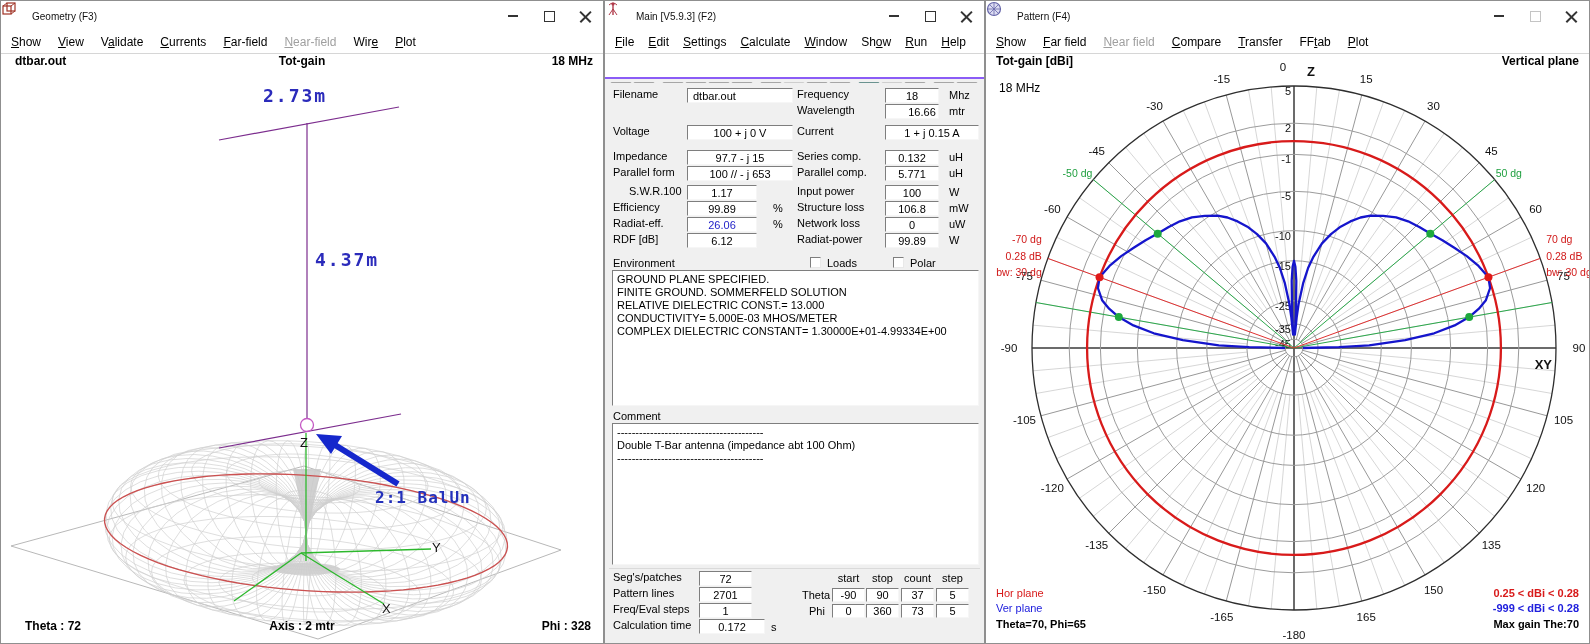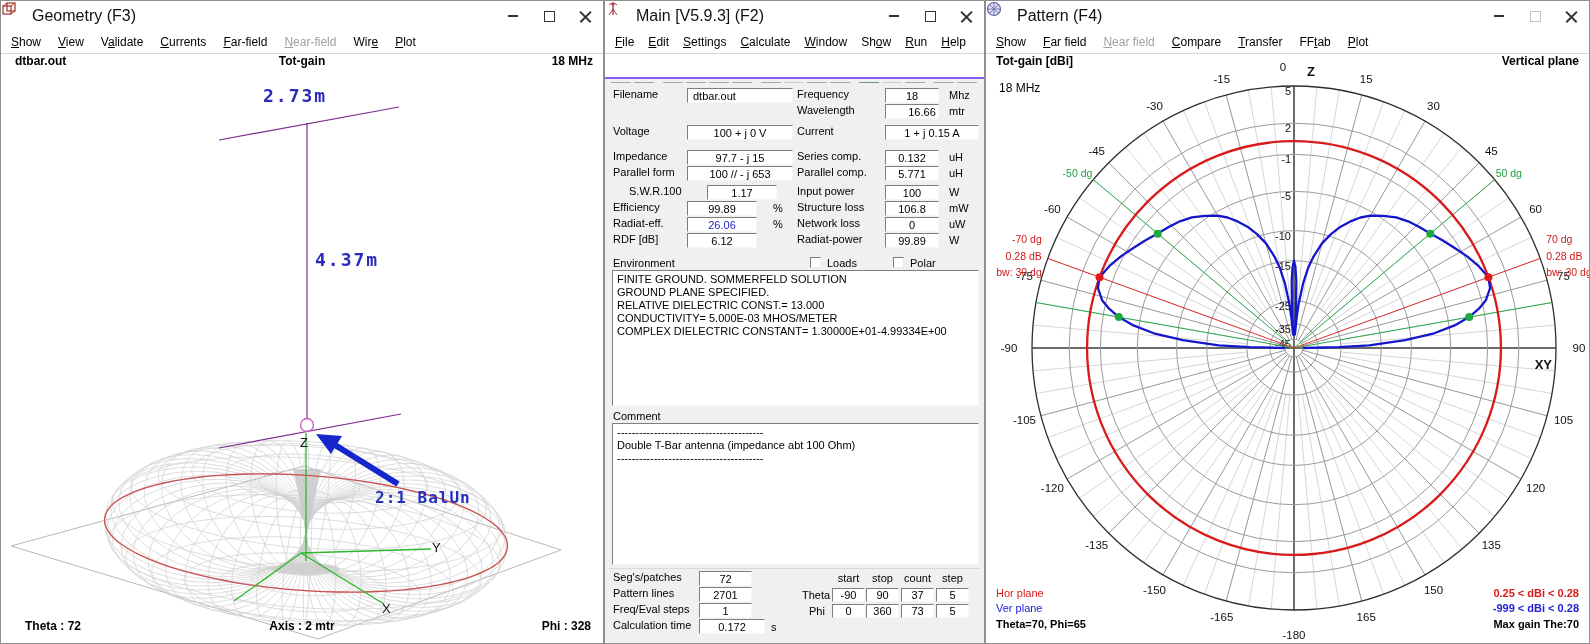--- a/index.html
+++ b/index.html
@@ -5,21 +5,21 @@
   html,body{margin:0;padding:0;background:#d8d8d8;}
   .screen{position:relative;width:1590px;height:644px;background:#fff;overflow:hidden;
           font-family:"Liberation Sans",sans-serif;font-size:11px;color:#000;}
   .window{position:absolute;top:0;height:644px;background:#fff;border:1px solid #8f8f8f;box-sizing:border-box;}
   .win-geo{left:0;width:604px;}
   .win-main{left:604px;width:381px;}
   .win-pat{left:985px;width:605px;}
 
   .titlebar{position:absolute;top:0;left:0;right:0;height:30px;background:#fff;display:flex;align-items:center;}
   .ticon{width:16px;height:16px;margin-left:8px;flex:0 0 auto;}
-  .ttext{margin-left:7px;font-size:16px;color:#111;}
+  .ttext{margin-left:7px;font-size:10px;color:#111;}
   .wctrl{position:absolute;right:0;top:0;height:30px;display:flex;}
   .wbtn{width:36px;height:30px;display:flex;align-items:center;justify-content:center;cursor:default;}
   .ico-min{width:10px;height:2px;background:#333;}
   .ico-max{width:9px;height:9px;border:1.5px solid #333;}
   .ico-max.dis{border-color:#c4c4c4;}
   .ico-close{position:relative;width:13px;height:13px;}
   .ico-close i{position:absolute;left:-1px;top:6px;width:15px;height:1.6px;background:#333;transform:rotate(45deg);}
   .ico-close i.b{transform:rotate(-45deg);}
 
   .menubar{position:absolute;top:30px;left:0;right:0;height:22px;display:flex;align-items:center;
@@ -356,21 +356,21 @@
     <div id="main-fields">
         <div class="flabel" style="left: 8px; top: 87px;">Filename</div>
         <div class="fbox leftal" style="left: 82px; top: 87px; width: 106px;">dtbar.out</div>
         <div class="flabel" style="left: 8px; top: 124px;">Voltage</div>
         <div class="fbox" style="left: 82px; top: 124px; width: 106px;">100 + j 0 V</div>
         <div class="flabel" style="left: 8px; top: 149px;">Impedance</div>
         <div class="fbox" style="left: 82px; top: 149px; width: 106px;">97.7 - j 15</div>
         <div class="flabel" style="left: 8px; top: 165px;">Parallel form</div>
         <div class="fbox" style="left: 82px; top: 165px; width: 106px; text-align: center;">100 // - j 653</div>
         <div class="flabel" style="left: 24px; top: 184px;">S.W.R.100</div>
-        <div class="fbox" style="left: 82px; top: 184px; width: 70px; margin-left: 20px;">1.17</div>
+        <div class="fbox" style="left: 82px; top: 184px; width: 70px;">1.17</div>
         <div class="flabel" style="left: 8px; top: 200px;">Efficiency</div>
         <div class="fbox" style="left: 82px; top: 200px; width: 70px;">99.89</div>
         <div class="flabel" style="left: 168px; top: 201px;">%</div>
         <div class="flabel" style="left: 8px; top: 216px;">Radiat-eff.</div>
         <div class="fbox blueval" style="left: 82px; top: 216px; width: 70px;">26.06</div>
         <div class="flabel" style="left: 168px; top: 217px;">%</div>
         <div class="flabel" style="left: 8px; top: 232px;">RDF [dB]</div>
         <div class="fbox" style="left: 82px; top: 232px; width: 70px;">6.12</div>
         <div class="flabel" style="left: 192px; top: 87px;">Frequency</div>
         <div class="fbox" style="left: 280px; top: 87px; width: 54px;">18</div>
@@ -399,22 +399,22 @@
         <div class="fbox" style="left: 280px; top: 232px; width: 54px;">99.89</div>
         <div class="flabel" style="left: 344px; top: 233px;">W</div>
       </div>
 
     <div class="flabel" style="left:8px;top:256px">Environment</div>
     <div class="cbox" style="left:205px;top:256px"></div>
     <div class="flabel" style="left:222px;top:256px">Loads</div>
     <div class="cbox" style="left:288px;top:256px"></div>
     <div class="flabel" style="left:305px;top:256px">Polar</div>
     <div class="area" id="env-area" style="left:7px;top:269px;width:367px;height:136px">
+        <div>GROUND PLANE SPECIFIED.</div>
         <div>FINITE GROUND.  SOMMERFELD SOLUTION</div>
-        <div>GROUND PLANE SPECIFIED.</div>
         <div>RELATIVE DIELECTRIC CONST.= 13.000</div>
         <div>CONDUCTIVITY= 5.000E-03 MHOS/METER</div>
         <div>COMPLEX DIELECTRIC CONSTANT= 1.30000E+01-4.99334E+00</div>
       </div>
 
     <div class="flabel" style="left:8px;top:409px">Comment</div>
     <div class="area" id="comment-area" style="left:7px;top:422px;width:367px;height:142px">
         <div>----------------------------------------</div>
         <div>Double T-Bar antenna (impedance abt 100 Ohm)</div>
         <div>----------------------------------------</div>

